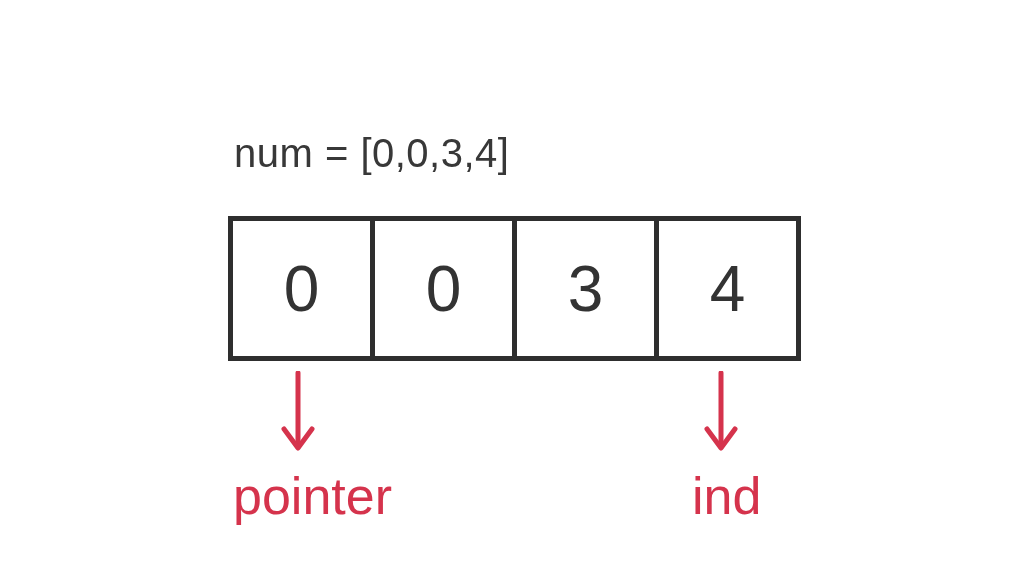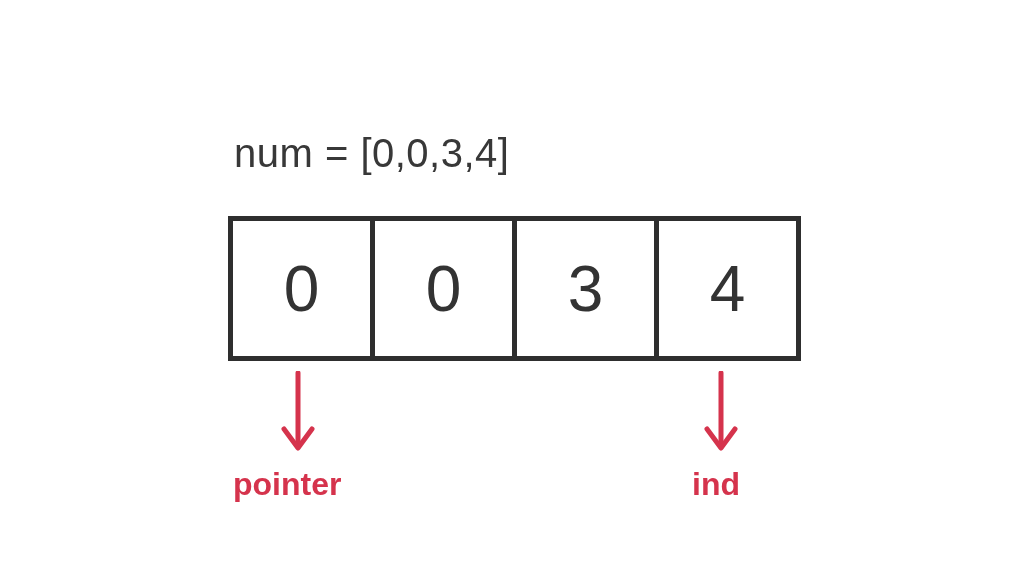--- a/index.html
+++ b/index.html
@@ -52,24 +52,23 @@
     top: 371px;
     width: 40px;
     height: 84px;
   }
   .arrow.a0 { left: 278px; }
   .arrow.a1 { left: 701px; }
 
   .ptr-label {
     position: absolute;
     top: 466px;
-    font-size: 32px;
+    font-size: 52px;
     color: #d5334c;
     white-space: pre;
-    font-weight: bold;
   }
   .ptr-label.l0 { left: 233px; }
   .ptr-label.l1 { left: 692px; }
 </style>
 </head>
 <body>
 
 <div class="canvas">
 
   <div class="expr num">num = [0,0,3,4]</div>

